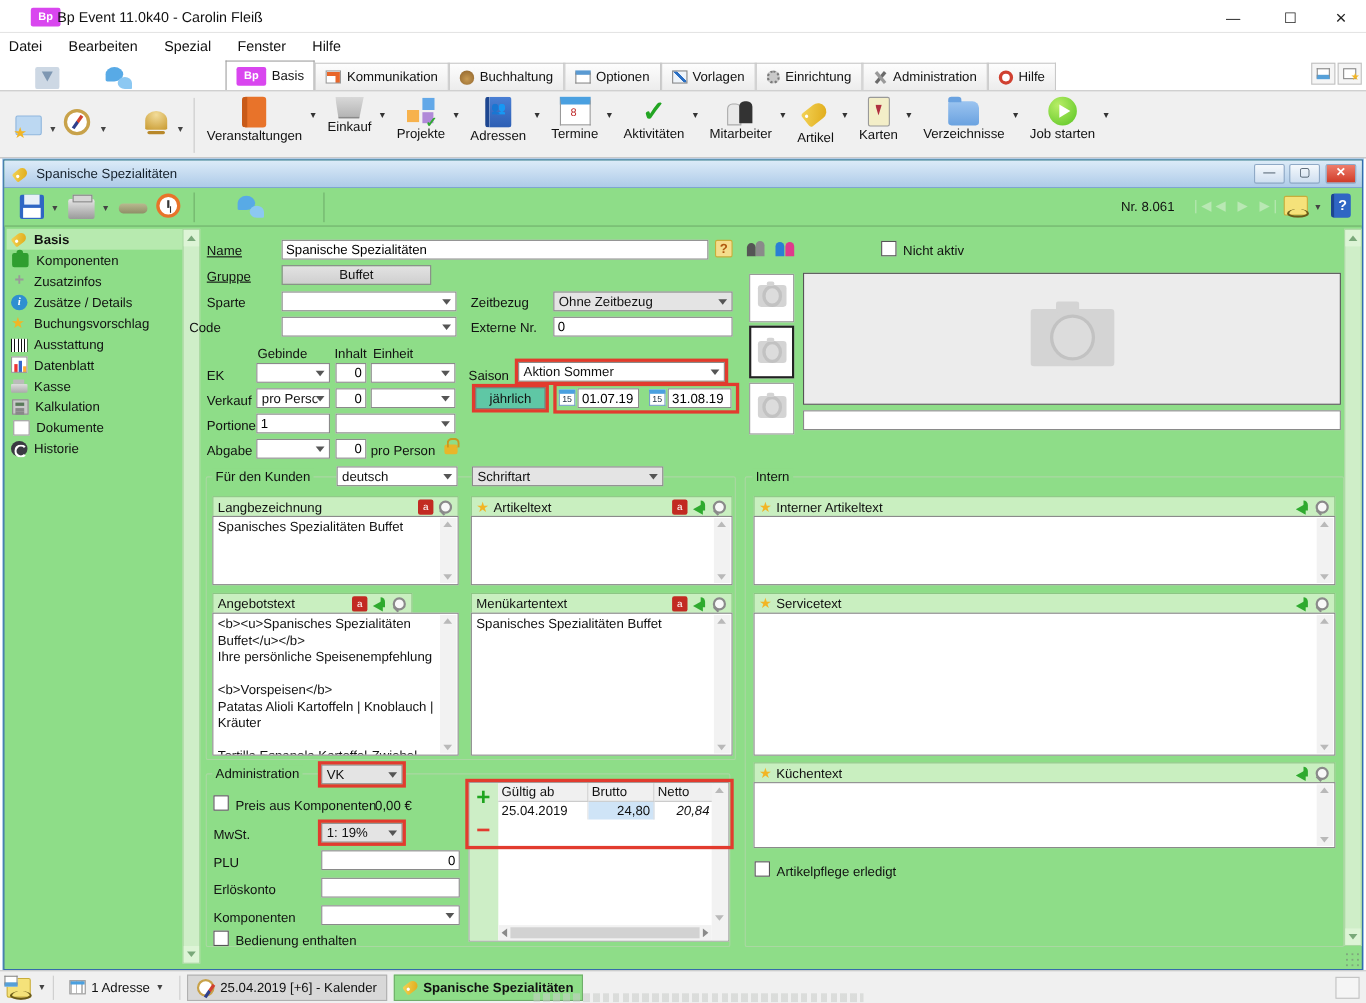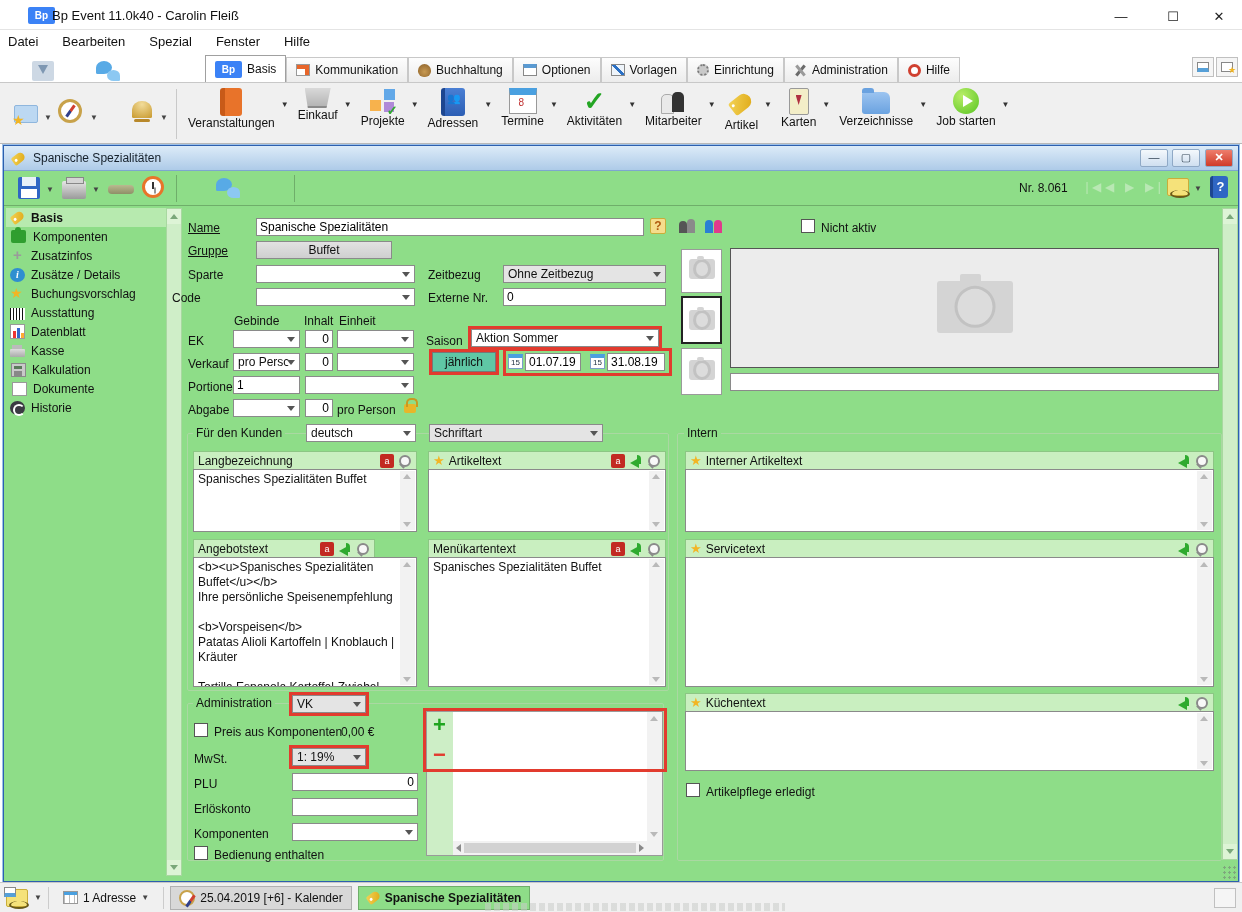--- a/index.html
+++ b/index.html
@@ -1,21 +1,21 @@
 <!DOCTYPE html>
 <html><head>
 <meta charset="utf-8">
 <style>
   * { box-sizing: border-box; margin:0; padding:0; }
   html,body { width:1242px; height:912px; }
   body { font-family:"Liberation Sans",sans-serif; font-size:12px; color:#111; background:#fff; position:relative; overflow:hidden; }
 
   
   #titlebar { position:absolute; top:0; left:0; width:1242px; height:30px; background:#fff; border-bottom:1px solid #e4e4e4; }
-  .bp-logo { position:absolute; left:28px; top:7px; width:27px; height:17px; background:#3b82f6; color:#fff; font-weight:bold; font-size:10px; text-align:center; line-height:17px; border-radius:2px; }
+  .bp-logo { position:absolute; left:28px; top:7px; width:27px; height:17px; background:#d946ef; color:#fff; font-weight:bold; font-size:10px; text-align:center; line-height:17px; border-radius:2px; }
   #win-title { position:absolute; left:52px; top:8px; font-size:13px; }
   .wc { position:absolute; top:9px; width:30px; text-align:center; font-size:13px; color:#222; cursor:default; }
   #menubar { position:absolute; top:30px; left:0; width:1242px; height:23px; background:#fff; display:flex; gap:24px; padding-left:8px; align-items:center; font-size:13px; }
 
   
   #band-top { position:absolute; top:53px; left:0; width:1242px; height:29px; background:#fff; }
   #tabs { position:absolute; left:205px; top:3px; display:flex; align-items:flex-end; height:26px; }
   .tab { display:flex; align-items:center; gap:5px; padding:4px 9px; border:1px solid #c8c8c8; border-bottom:none; background:linear-gradient(#fdfdfd,#ececec); height:25px; font-size:12px; white-space:nowrap; }
   .tab.active { background:#fff; border-color:#a0a0a0; font-weight:normal; height:27px; }
   #fav-star { position:absolute; left:210px; top:6px; color:#f2b524; font-size:16px; }
@@ -547,20 +547,28 @@
     </span>
 
   <span class="chk" style="left:190px;top:700px"></span>
   <span class="lbl" style="left:210px;top:702px">Bedienung enthalten</span>
 
   <div style="position:absolute;left:422px;top:565px;width:237px;height:145px;background:#fff;border:1px solid #9a9a9a">
     <div style="position:absolute;left:0;top:0;width:26px;height:100%;background:#cdeec6">
       <div class="plus-btn" style="position:absolute;left:6px;top:4px">+</div>
       <div class="minus-btn" style="position:absolute;left:6px;top:38px">−</div>
     </div>
+    <div style="position:absolute;left:26px;top:0;right:15px;display:grid;grid-template-columns:82px 60px 54px">
+      <div class="pt-headcell">Gültig ab</div>
+      <div class="pt-headcell">Brutto</div>
+      <div class="pt-headcell">Netto</div>
+      <div class="pt-cell">25.04.2019</div>
+      <div class="pt-cell" style="background:#cfe4f7;text-align:right">24,80</div>
+      <div class="pt-cell" style="text-align:right;font-style:italic">20,84</div>
+    </div>
     <div style="position:absolute;right:0;top:0;width:15px;height:100%;background:#f2f2f2">
       <span class="tri-up" style="position:absolute;top:4px;left:3px;border-bottom-color:#b9b9b9"></span>
       <span class="tri-dn" style="position:absolute;bottom:18px;left:3px;border-top-color:#b9b9b9"></span>
     </div>
     <div style="position:absolute;left:26px;right:15px;bottom:0;height:14px;background:#f2f2f2;display:flex;align-items:center;justify-content:space-between;padding:0 3px">
       <span class="tri-l" style="border-right-color:#8a8a8a"></span>
       <span style="flex:1;height:10px;background:#d2d2d2;margin:0 3px"></span>
       <span class="tri-r" style="border-left-color:#8a8a8a"></span>
     </div>
     <div class="red-outline" style="position:absolute;left:-1px;top:-1px;width:238px;height:58px;pointer-events:none"></div>

